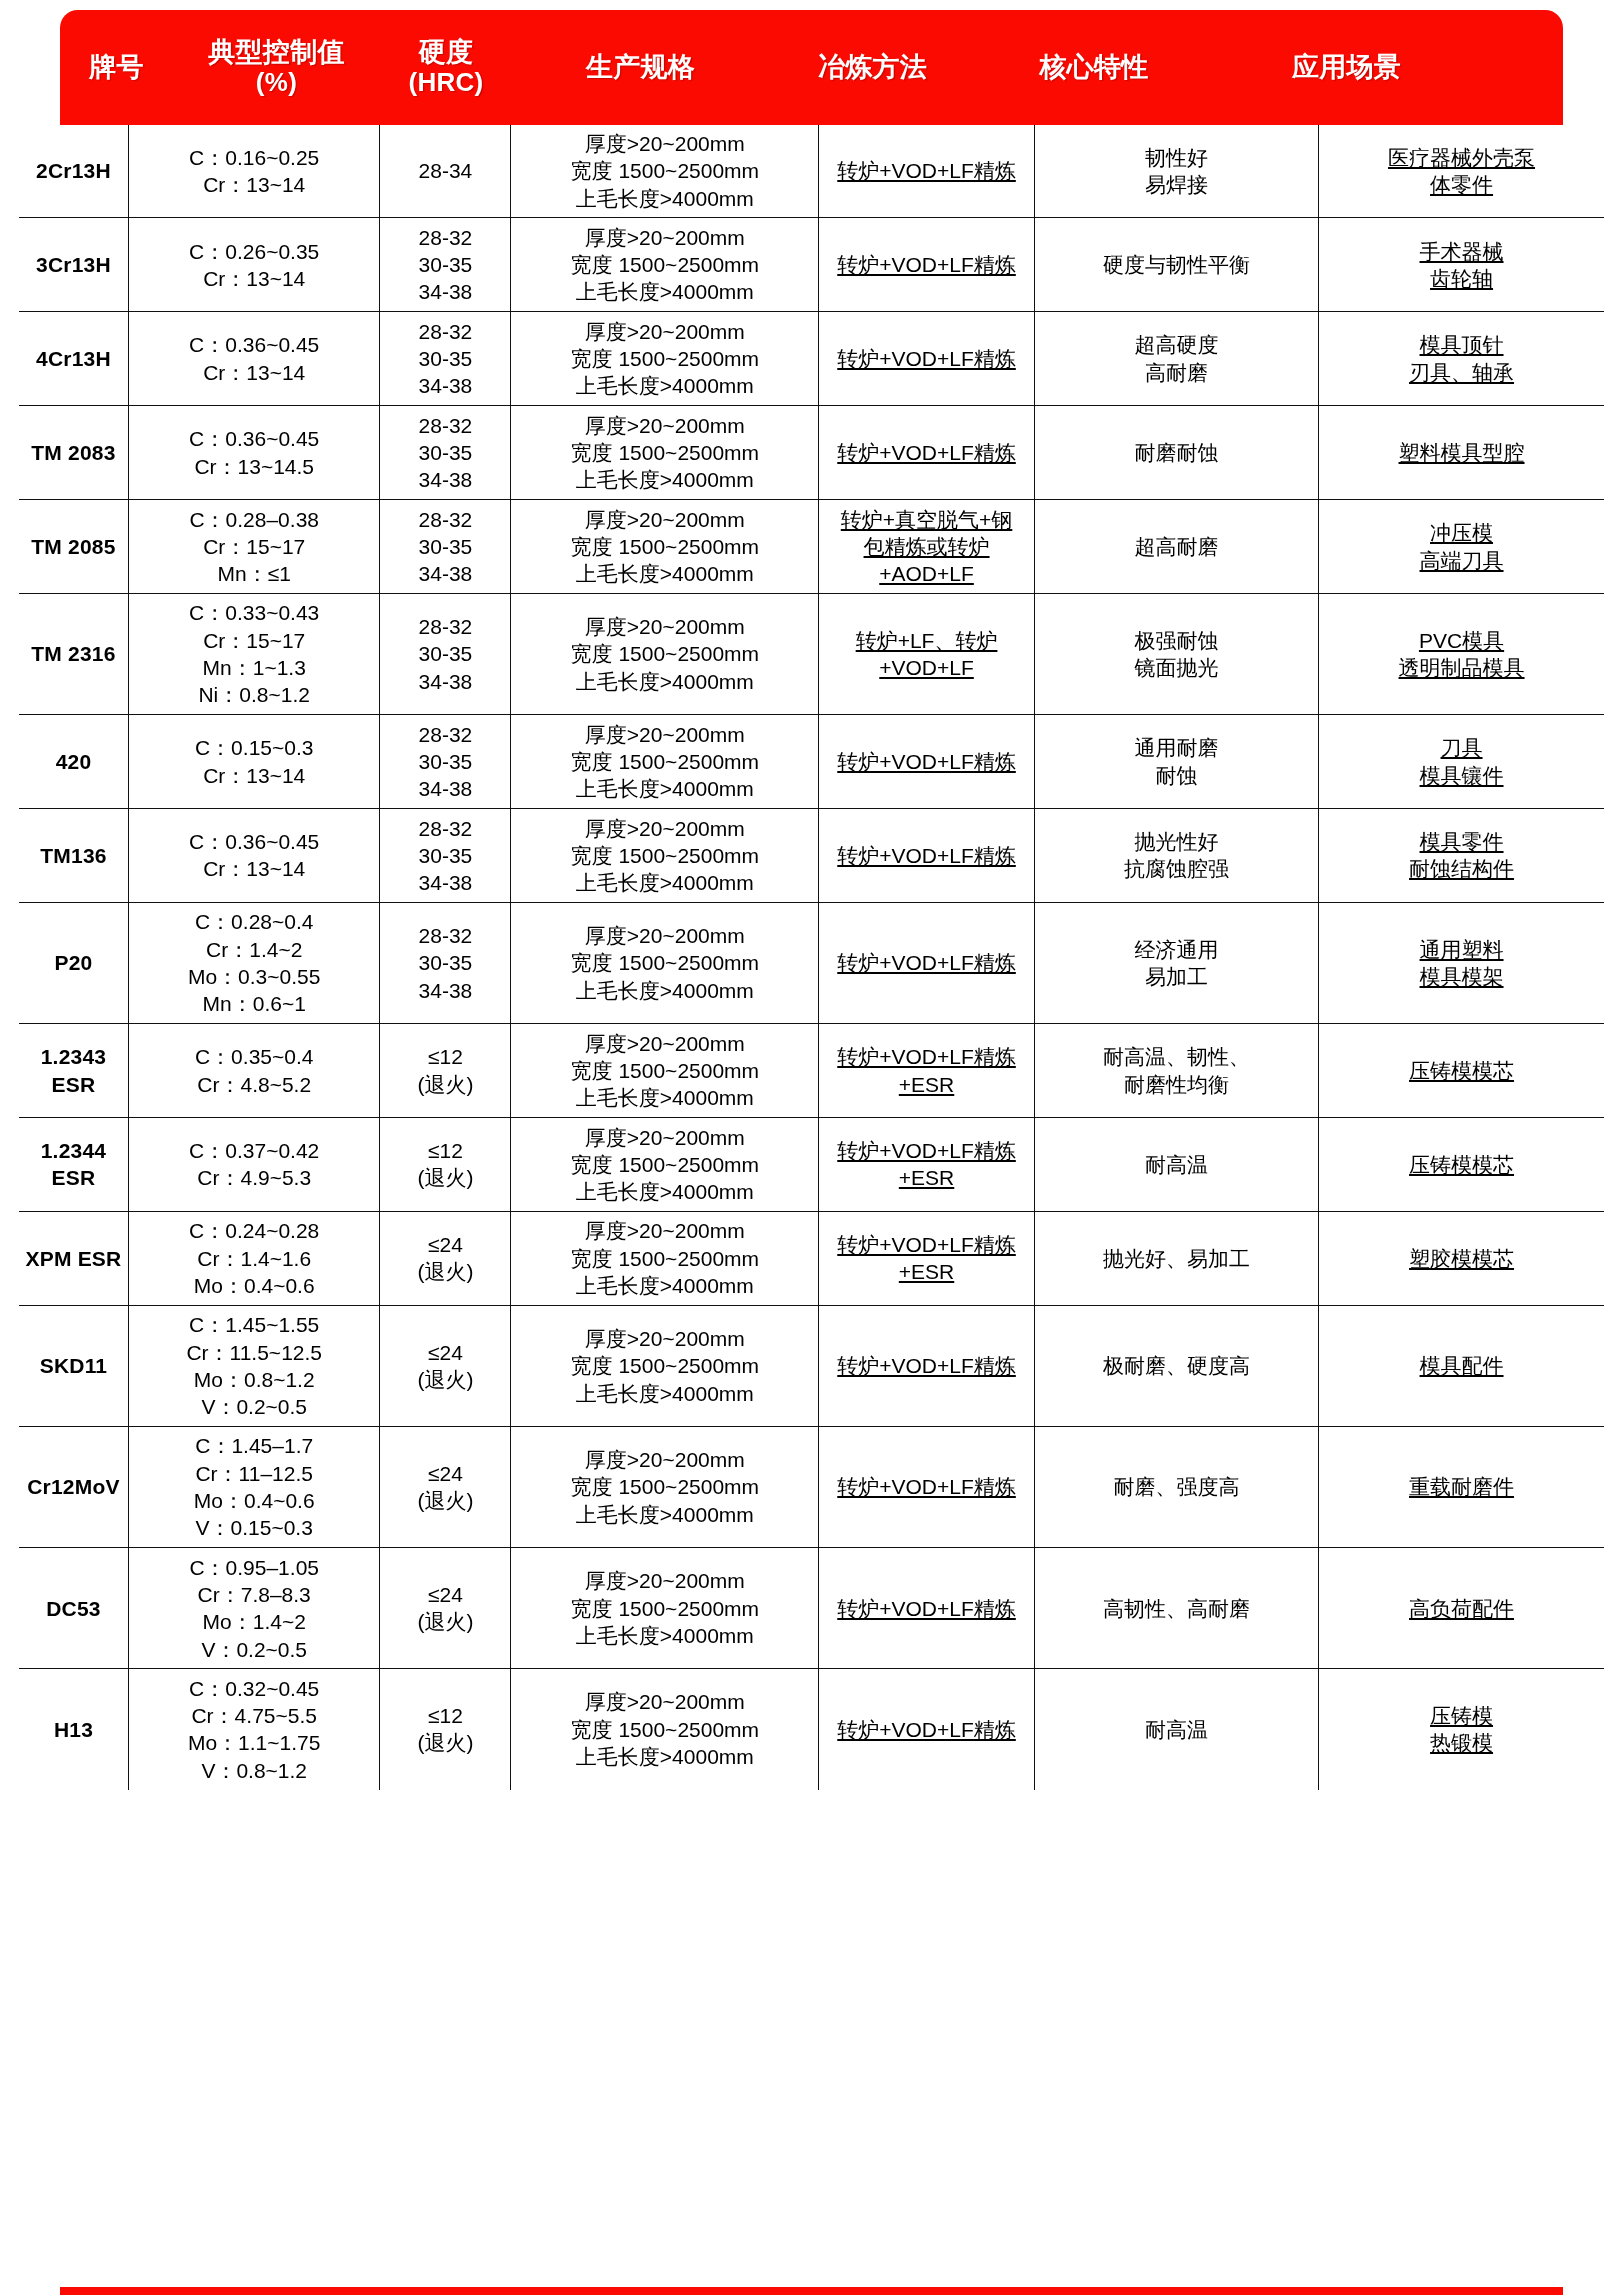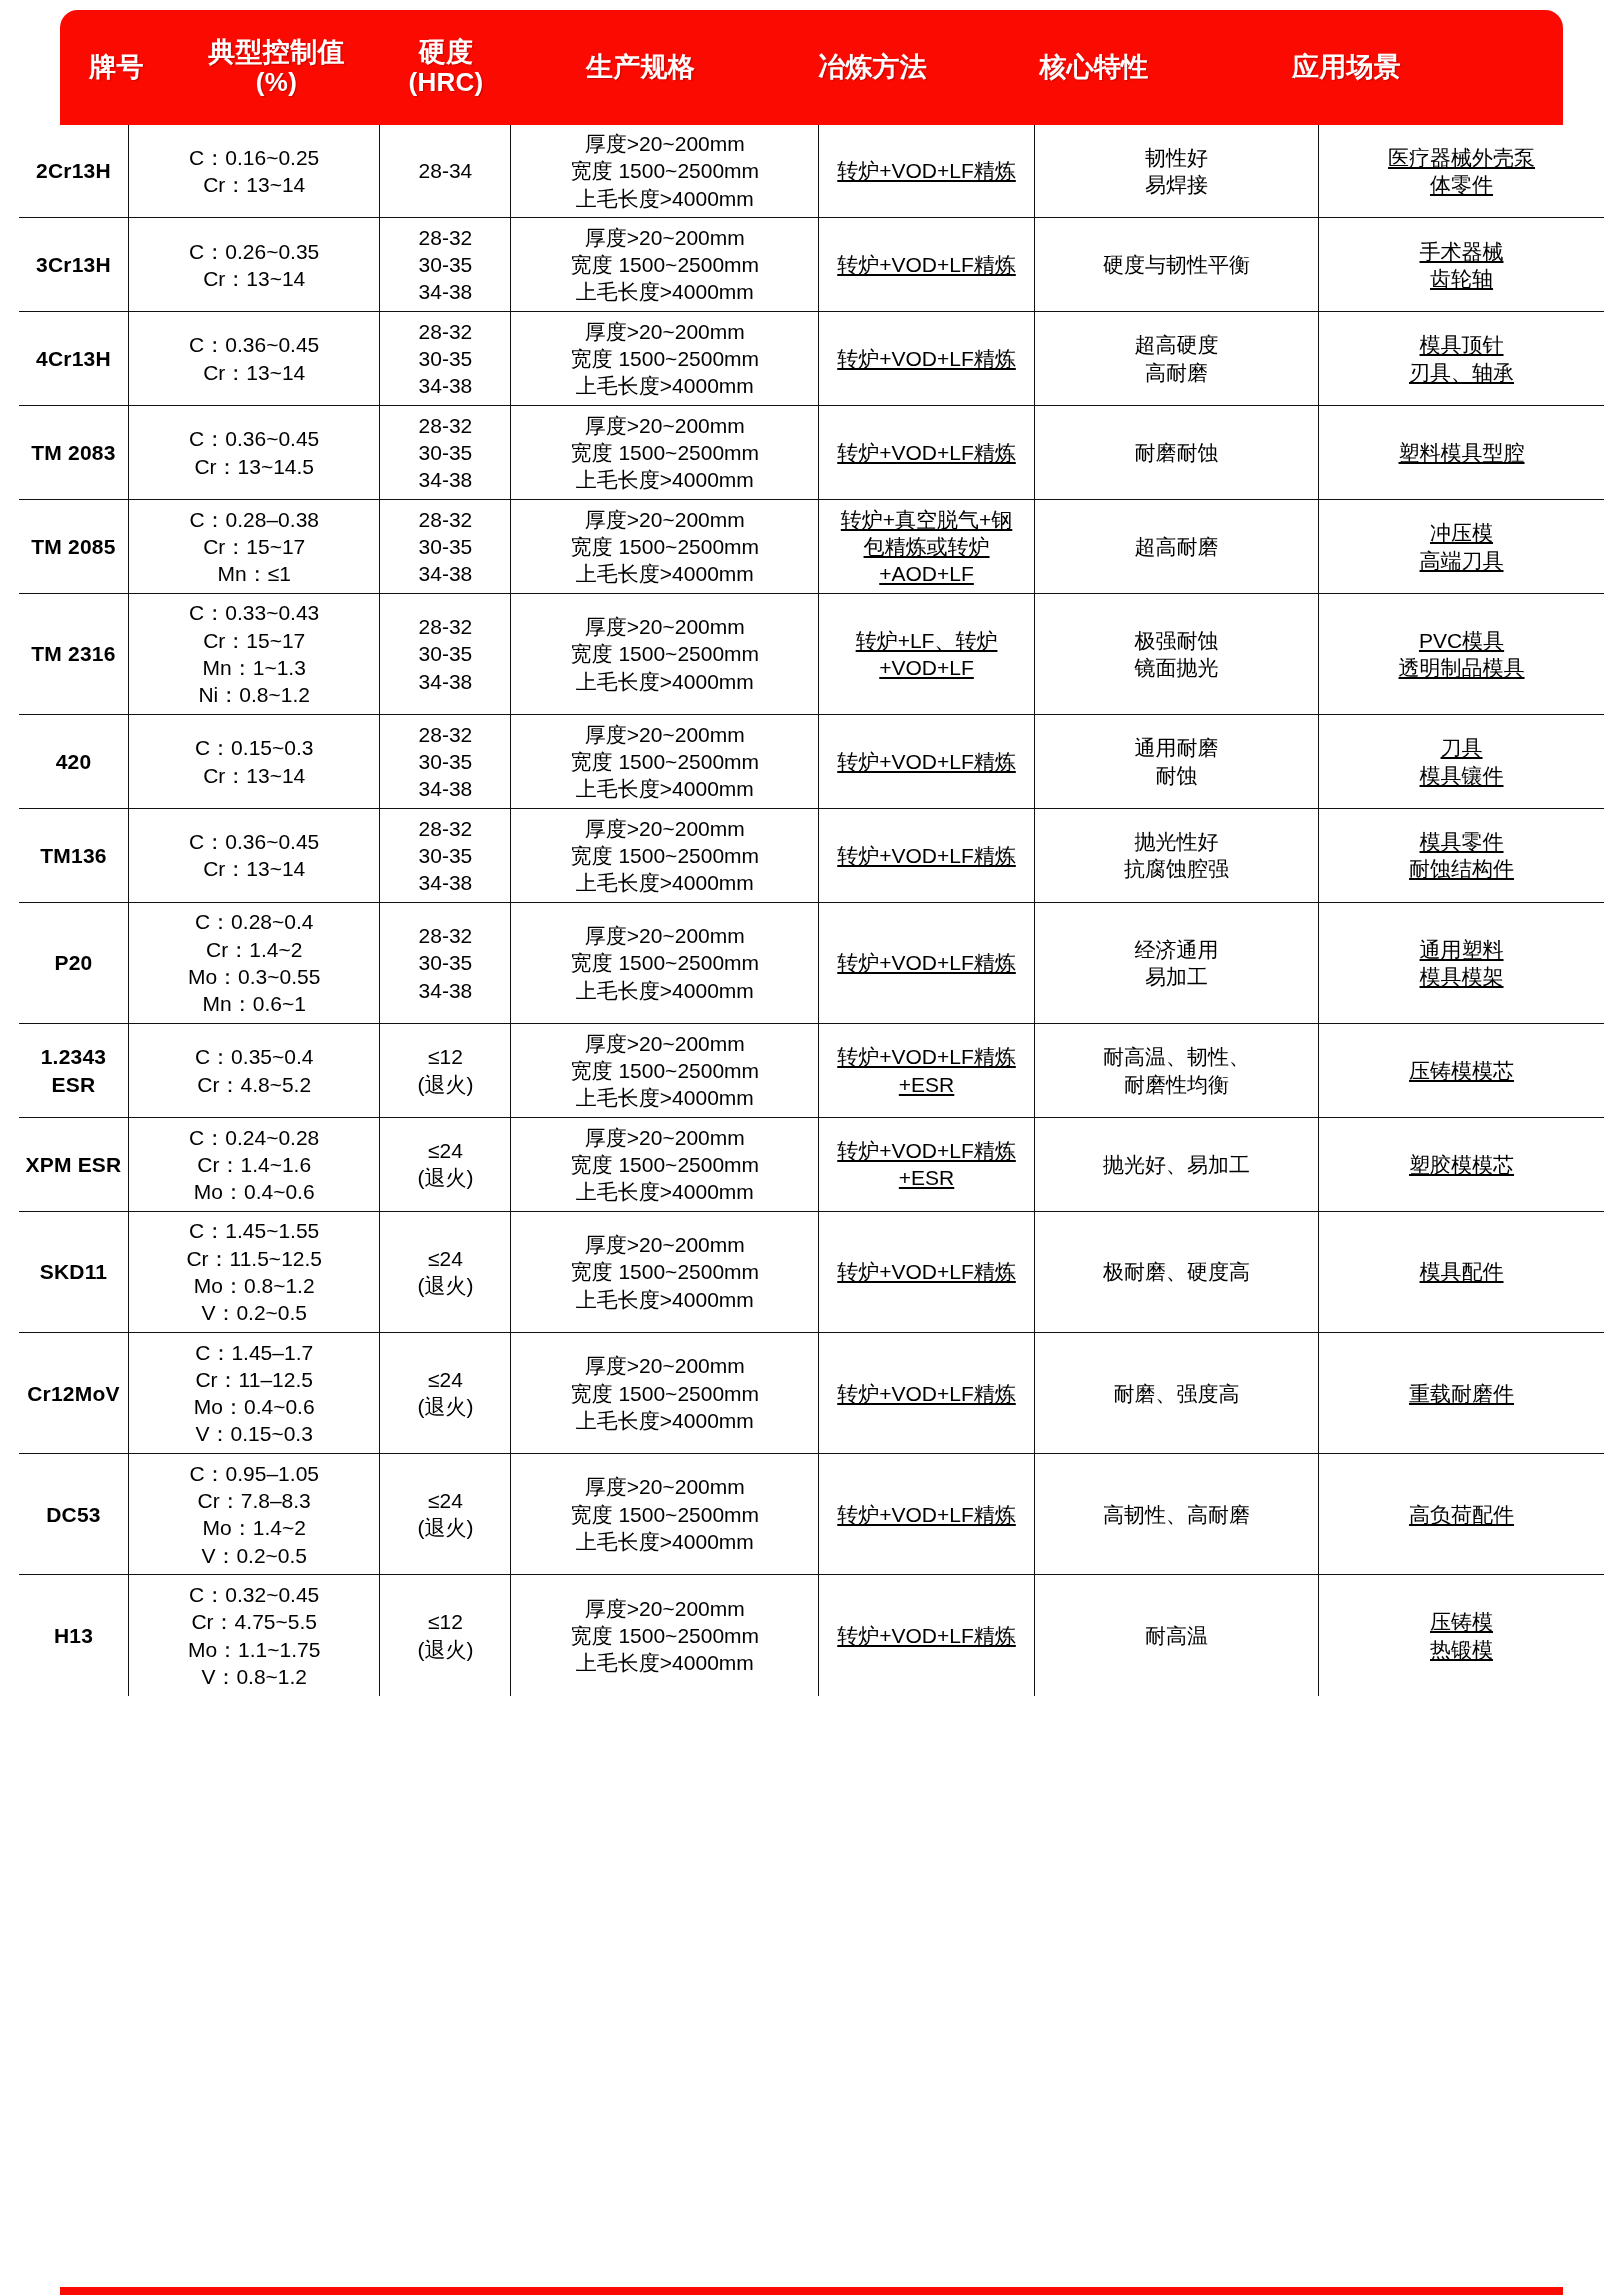--- a/index.html
+++ b/index.html
@@ -300,20 +300,35 @@
           <td class="c-spec vline">厚度&gt;20~200mm
 宽度 1500~2500mm
 上毛长度&gt;4000mm</td>
           <td class="c-melt vline">转炉+VOD+LF精炼
 +ESR</td>
           <td class="c-feat vline">耐高温、韧性、
 耐磨性均衡</td>
           <td class="c-app vline">压铸模模芯</td>
         </tr>
         <tr>
+          <td class="c-grade">1.2344
+ESR</td>
+          <td class="c-comp vline">C：0.37~0.42
+Cr：4.9~5.3</td>
+          <td class="c-hard vline">≤12
+(退火)</td>
+          <td class="c-spec vline">厚度&gt;20~200mm
+宽度 1500~2500mm
+上毛长度&gt;4000mm</td>
+          <td class="c-melt vline">转炉+VOD+LF精炼
++ESR</td>
+          <td class="c-feat vline">耐高温</td>
+          <td class="c-app vline">压铸模模芯</td>
+        </tr>
+        <tr>
           <td class="c-grade">XPM
 ESR</td>
           <td class="c-comp vline">C：0.24~0.28
 Cr：1.4~1.6
 Mo：0.4~0.6</td>
           <td class="c-hard vline">≤24
 (退火)</td>
           <td class="c-spec vline">厚度&gt;20~200mm
 宽度 1500~2500mm
 上毛长度&gt;4000mm</td>

